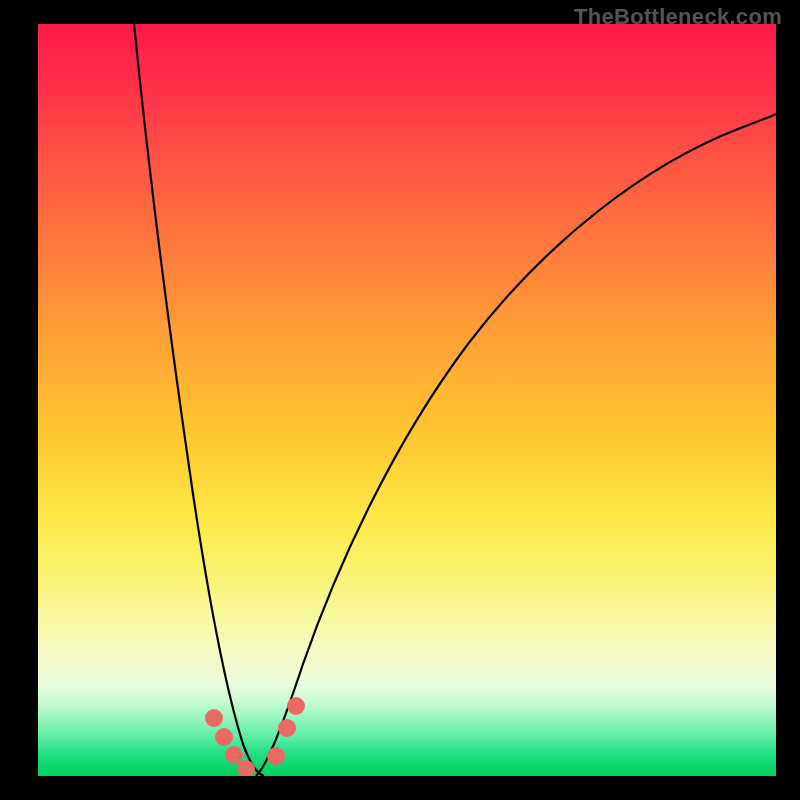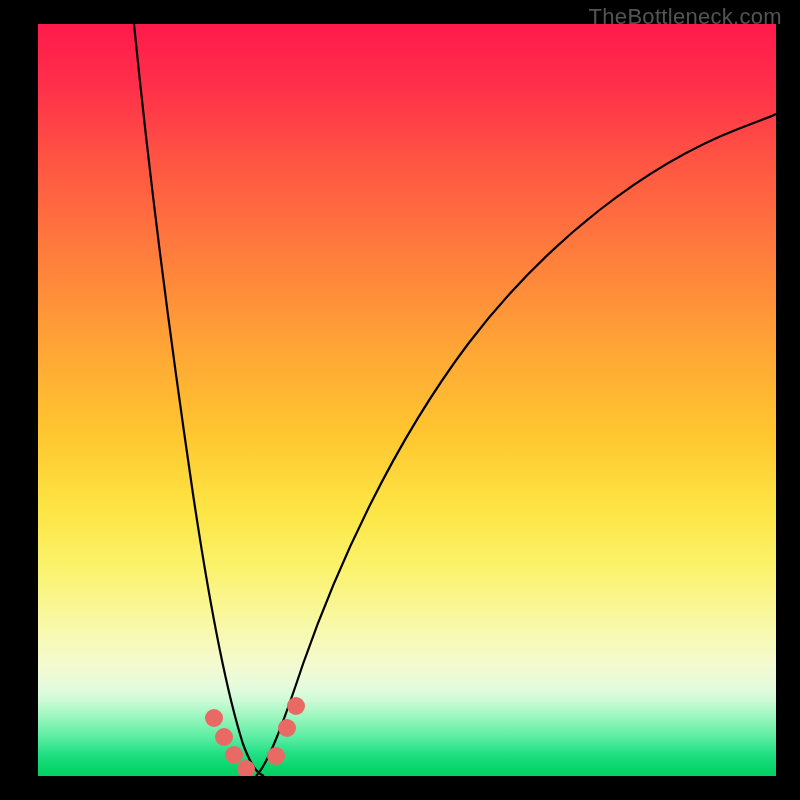--- a/index.html
+++ b/index.html
@@ -46,21 +46,21 @@
       #04cf62 100%
     );
     overflow: hidden;
   }
   .watermark {
     position: absolute;
     top: 4px;
     right: 18px;
     color: #555455;
     font-size: 22px;
-    font-weight: 400;
+    font-weight: 700;
     letter-spacing: 0.3px;
   }
   svg.curves, svg.dots {
     position: absolute;
     left: 0;
     top: 0;
     width: 738px;
     height: 752px;
   }
   .curve {

